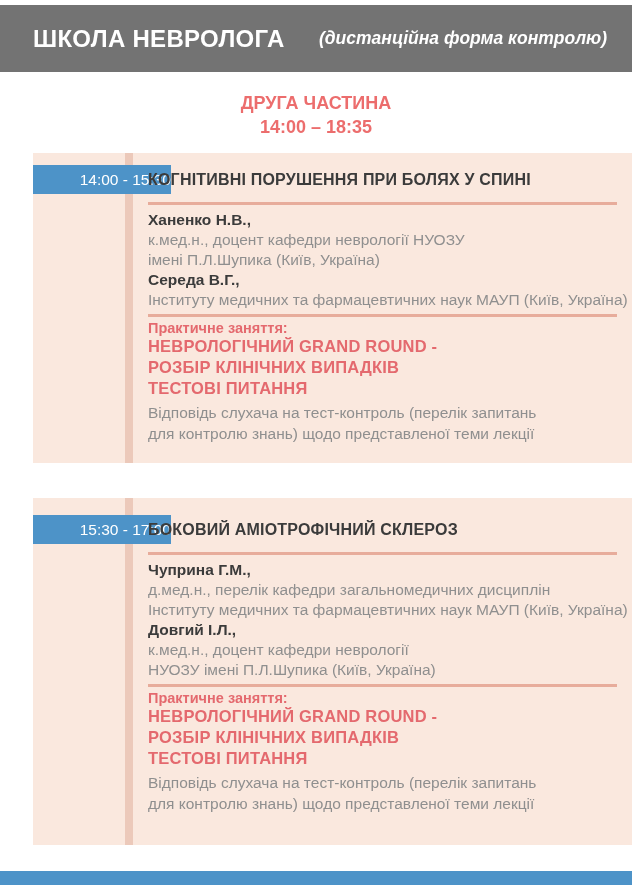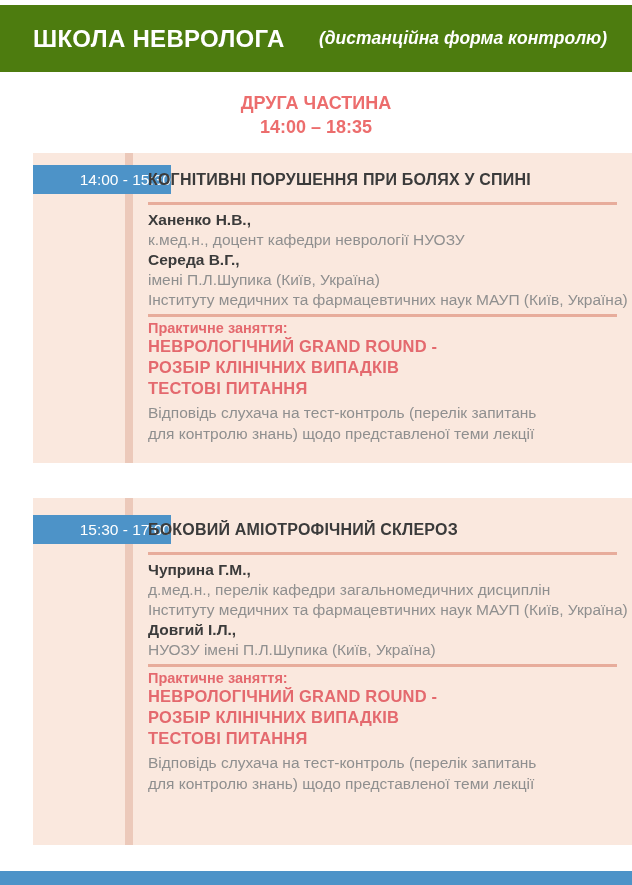--- a/index.html
+++ b/index.html
@@ -10,21 +10,21 @@
     background: #ffffff;
     overflow: hidden;
     font-family: "Liberation Sans", sans-serif;
   }
 
   
   .header-bar {
     position: absolute;
     left: 0; top: 5px;
     width: 632px; height: 67px;
-    background: #4d7c0f;
+    background: #737373;
     display: flex;
     align-items: center;
     justify-content: space-between;
     box-sizing: border-box;
     padding: 0 25px 0 33px;
   }
   .header-title {
     color: #ffffff;
     font-weight: bold;
     font-size: 24px;
@@ -171,22 +171,22 @@
 
   <div class="session session-1">
     <div class="stripe"></div>
     <div class="time-badge">14:00 - 15:30</div>
     <div class="content">
       <div class="title-row">КОГНІТИВНІ ПОРУШЕННЯ ПРИ БОЛЯХ У СПИНІ</div>
       <div class="rule"></div>
       <div class="speakers">
         <div class="speaker-line name">Ханенко Н.В.,</div>
         <div class="speaker-line">к.мед.н., доцент кафедри неврології НУОЗУ</div>
+        <div class="speaker-line">імені П.Л.Шупика (Київ, Україна)</div>
         <div class="speaker-line name">Середа В.Г.,</div>
-        <div class="speaker-line">імені П.Л.Шупика (Київ, Україна)</div>
         <div class="speaker-line">Інституту медичних та фармацевтичних наук МАУП (Київ, Україна)</div>
       </div>
       <div class="rule second"></div>
       <div class="practical-label">Практичне заняття:</div>
       <div class="practical-line">НЕВРОЛОГІЧНИЙ GRAND ROUND -</div>
       <div class="practical-line">РОЗБІР КЛІНІЧНИХ ВИПАДКІВ</div>
       <div class="practical-line">ТЕСТОВІ ПИТАННЯ</div>
       <div class="description">
         <div>Відповідь слухача на тест-контроль (перелік запитань</div>
         <div>для контролю знань) щодо представленої теми лекції</div>
@@ -198,20 +198,21 @@
     <div class="stripe"></div>
     <div class="time-badge">15:30 - 17:00</div>
     <div class="content">
       <div class="title-row">БОКОВИЙ АМІОТРОФІЧНИЙ СКЛЕРОЗ</div>
       <div class="rule"></div>
       <div class="speakers">
         <div class="speaker-line name">Чуприна Г.М.,</div>
         <div class="speaker-line">д.мед.н., перелік кафедри загальномедичних дисциплін</div>
         <div class="speaker-line">Інституту медичних та фармацевтичних наук МАУП (Київ, Україна)</div>
         <div class="speaker-line name">Довгий І.Л.,</div>
+        <div class="speaker-line">к.мед.н., доцент кафедри неврології</div>
         <div class="speaker-line">НУОЗУ імені П.Л.Шупика (Київ, Україна)</div>
       </div>
       <div class="rule second"></div>
       <div class="practical-label">Практичне заняття:</div>
       <div class="practical-line">НЕВРОЛОГІЧНИЙ GRAND ROUND -</div>
       <div class="practical-line">РОЗБІР КЛІНІЧНИХ ВИПАДКІВ</div>
       <div class="practical-line">ТЕСТОВІ ПИТАННЯ</div>
       <div class="description">
         <div>Відповідь слухача на тест-контроль (перелік запитань</div>
         <div>для контролю знань) щодо представленої теми лекції</div>

